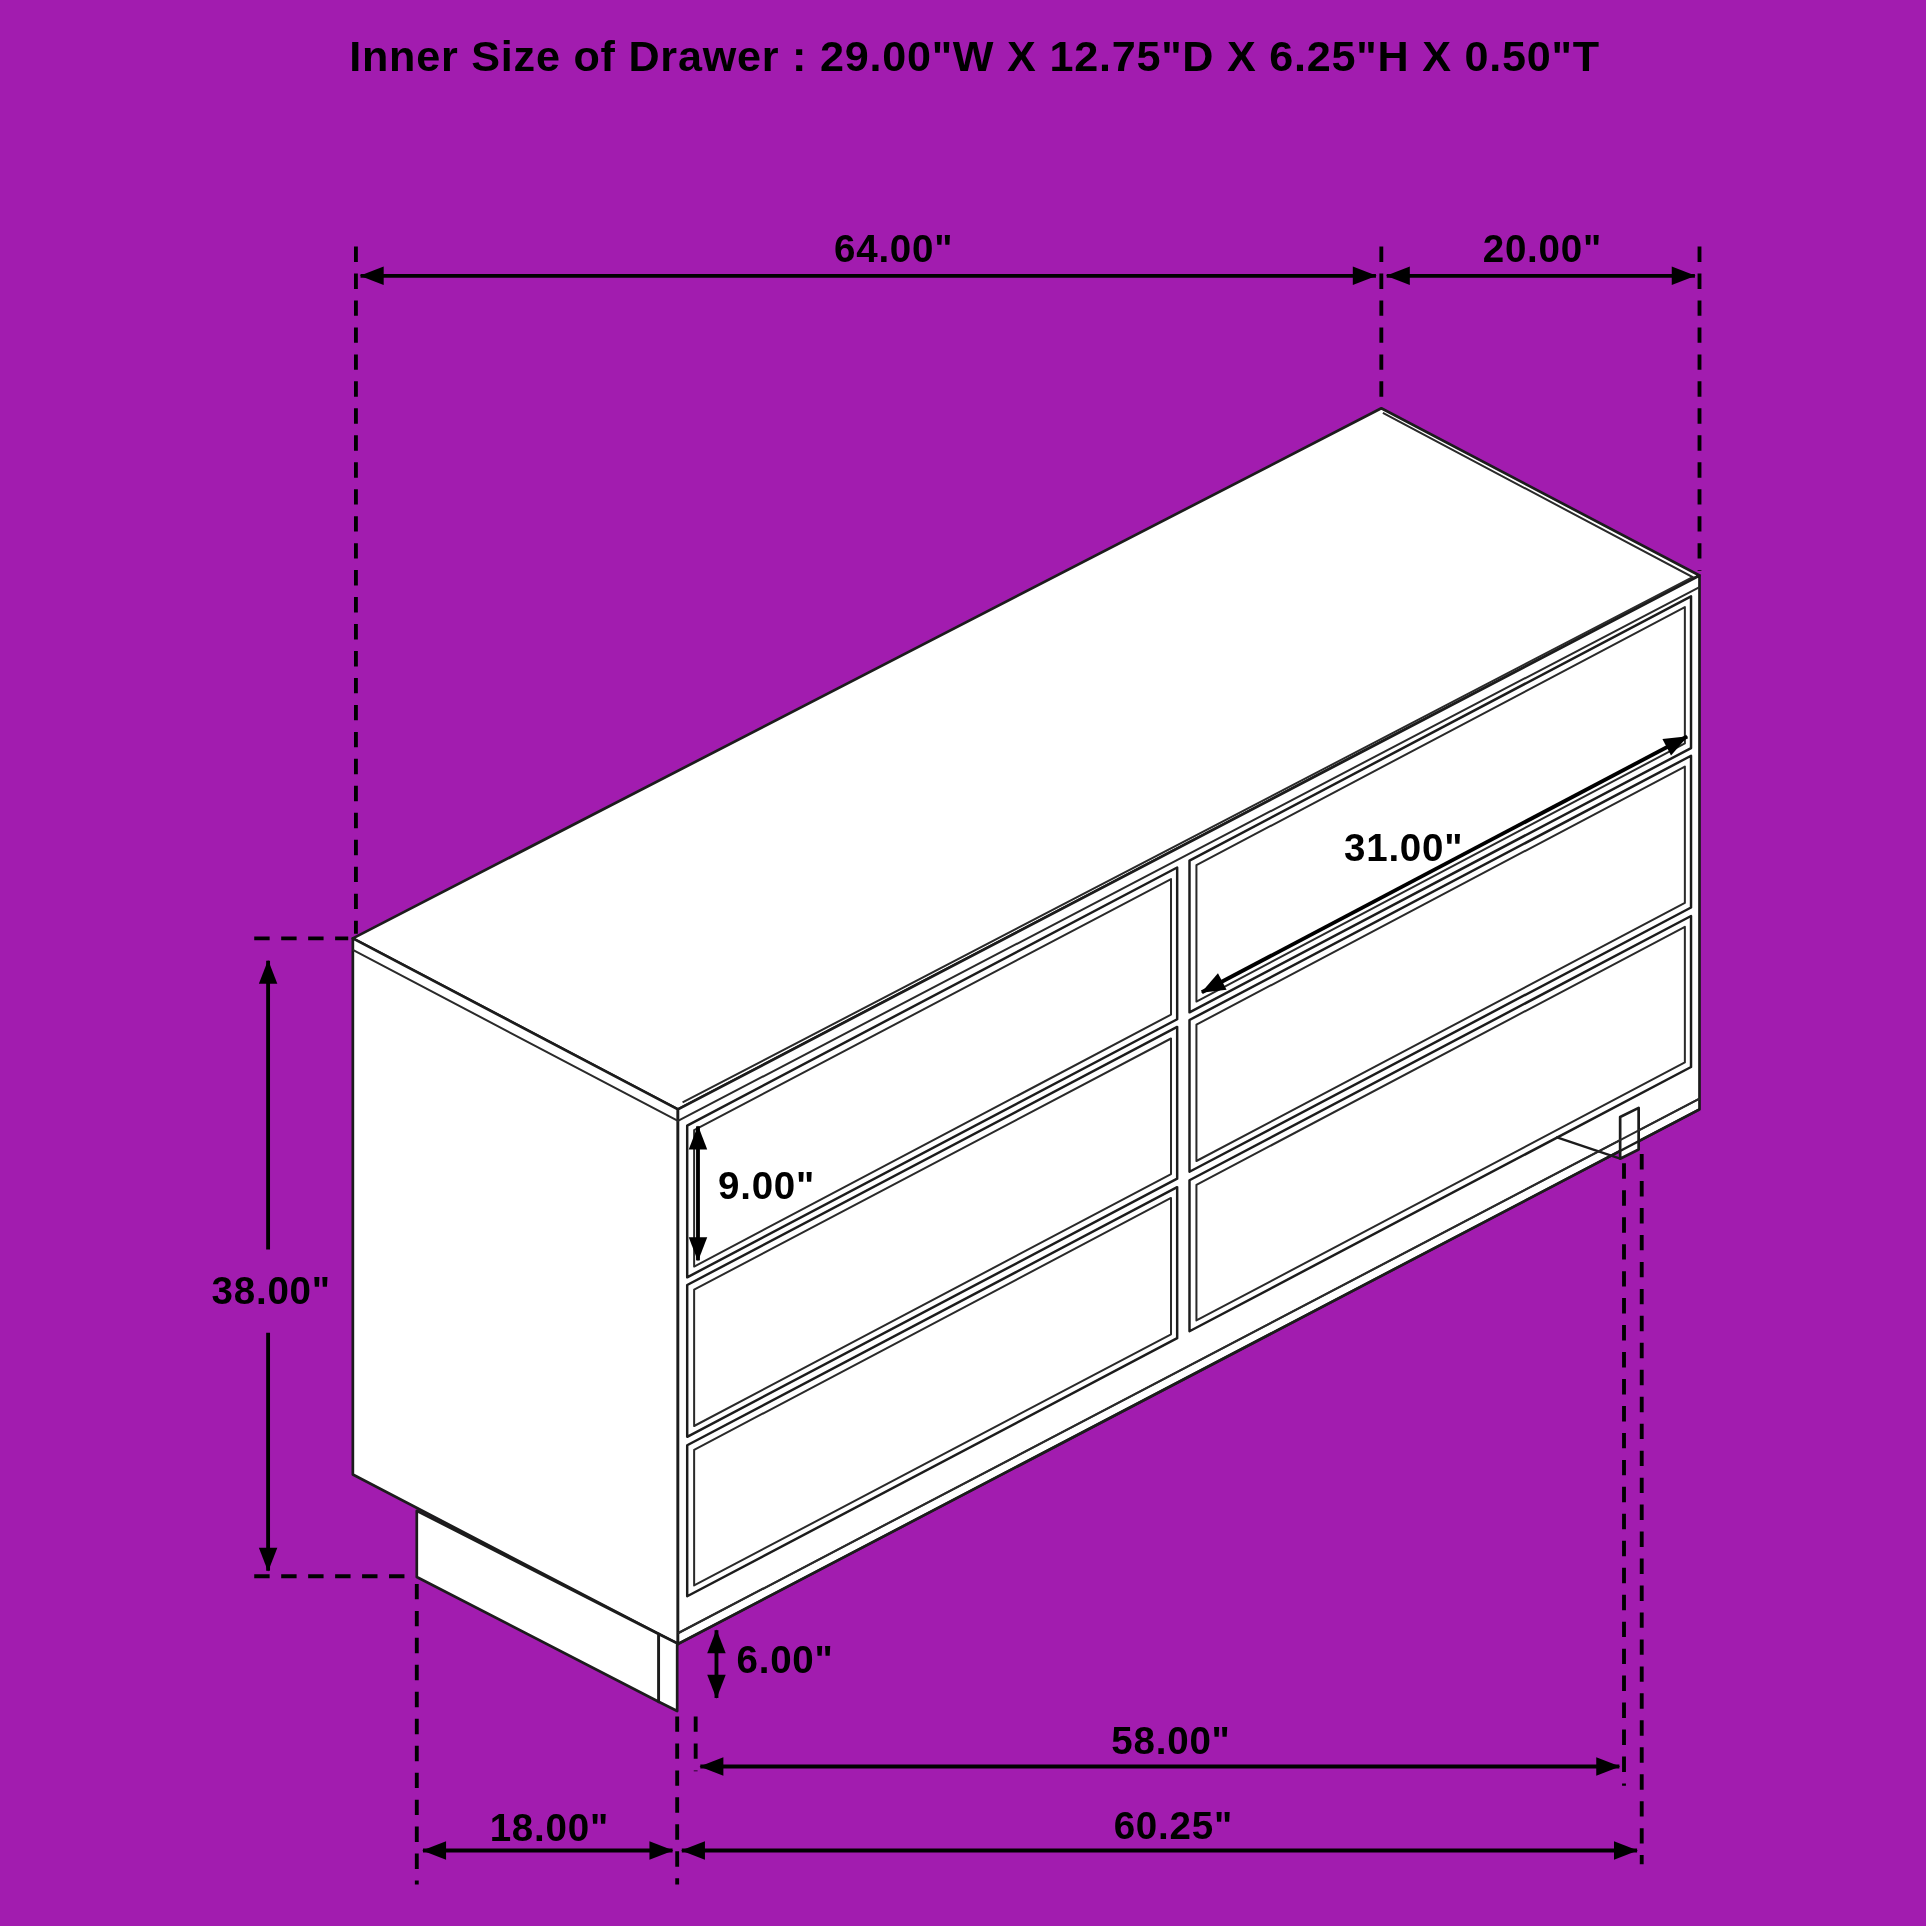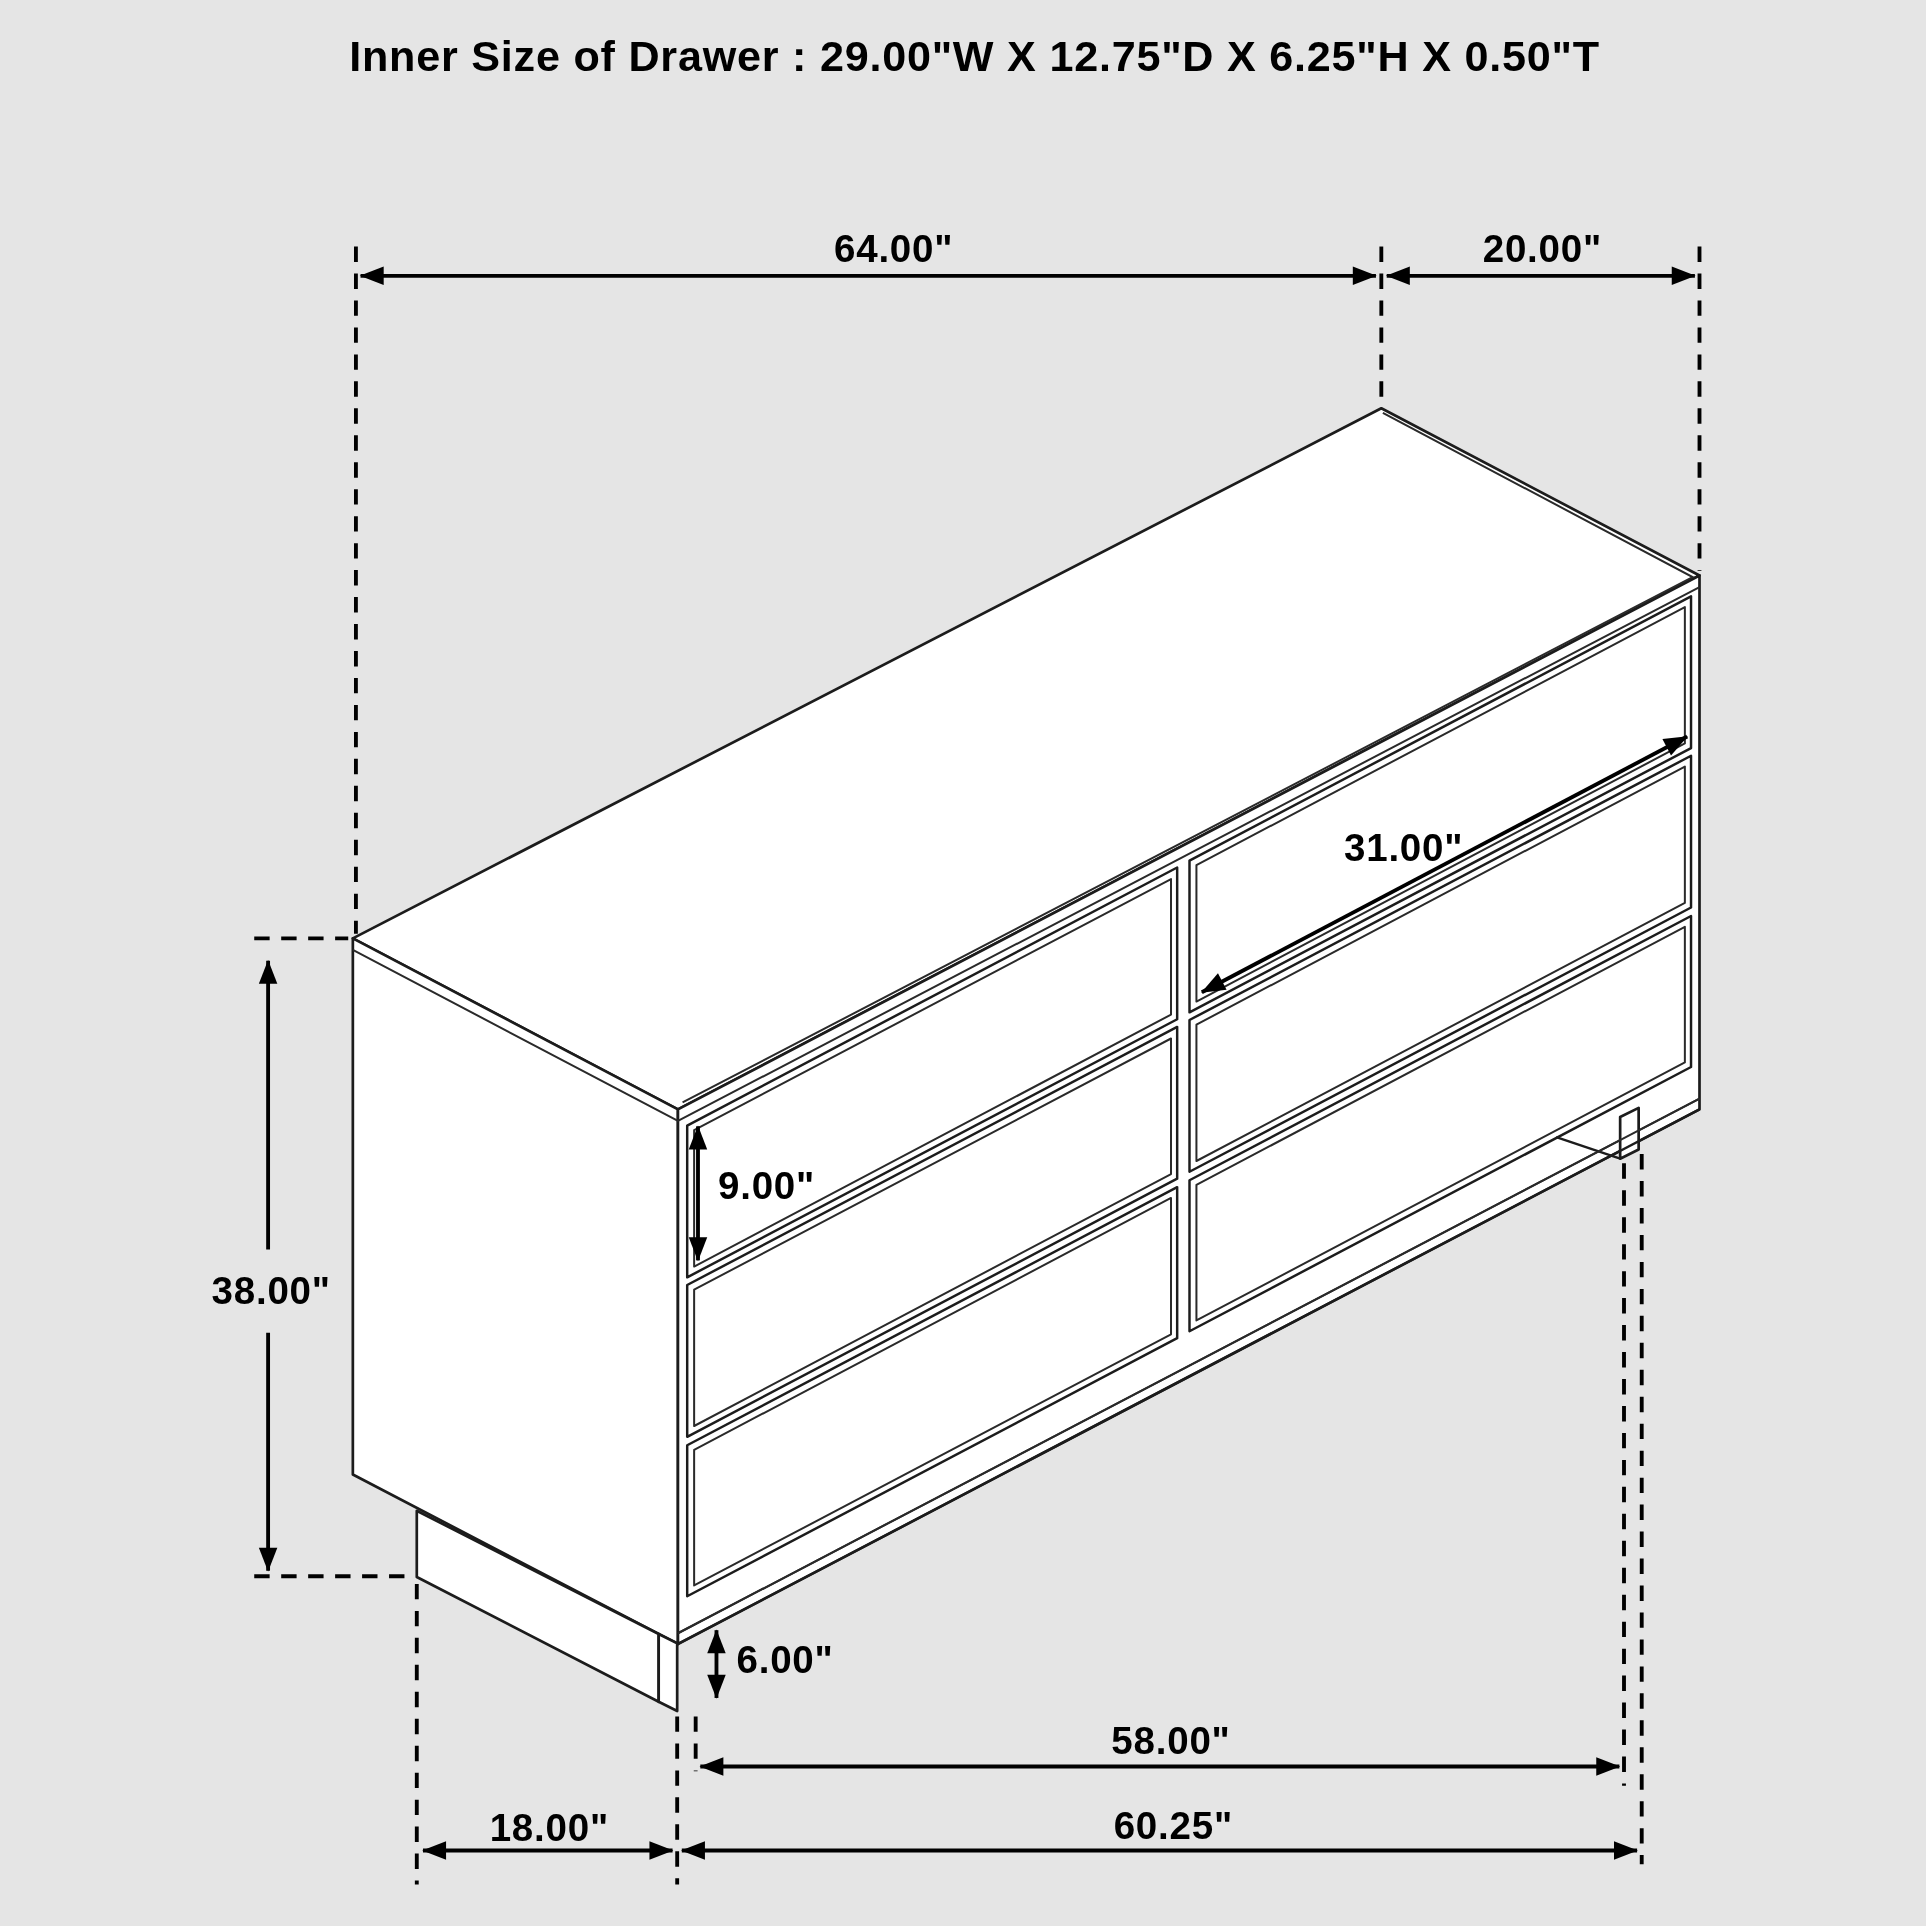--- a/index.html
+++ b/index.html
@@ -1,19 +1,19 @@
 <!DOCTYPE html>
 <html style="font-size:12.3px"><head>
 <meta charset="utf-8">
 <style>
   html,body{margin:0;padding:0;background:#ffffff;}
   .canvas{
     position:relative;
     width:1926px;height:1926px;
-    background:#e5e5e5;
+    background:#a21caf;
     font-family:"Liberation Sans", sans-serif;
     overflow:hidden;
   }
   svg{position:absolute;left:0;top:0;}
   .face{fill:#ffffff;stroke:#1c1c1c;stroke-width:3.5;stroke-linejoin:round;}
   .edge{fill:none;stroke:#1c1c1c;stroke-width:3;stroke-linejoin:round;}
   .edge-thin{fill:none;stroke:#2a2a2a;stroke-width:2.6;}
   .drawer{fill:none;stroke:#1c1c1c;stroke-width:3.2;stroke-linejoin:round;}
   .drawer-in{fill:none;stroke:#2a2a2a;stroke-width:2.6;stroke-linejoin:round;}
   .foot{fill:#ffffff;stroke:#1c1c1c;stroke-width:3.5;stroke-linejoin:round;}

